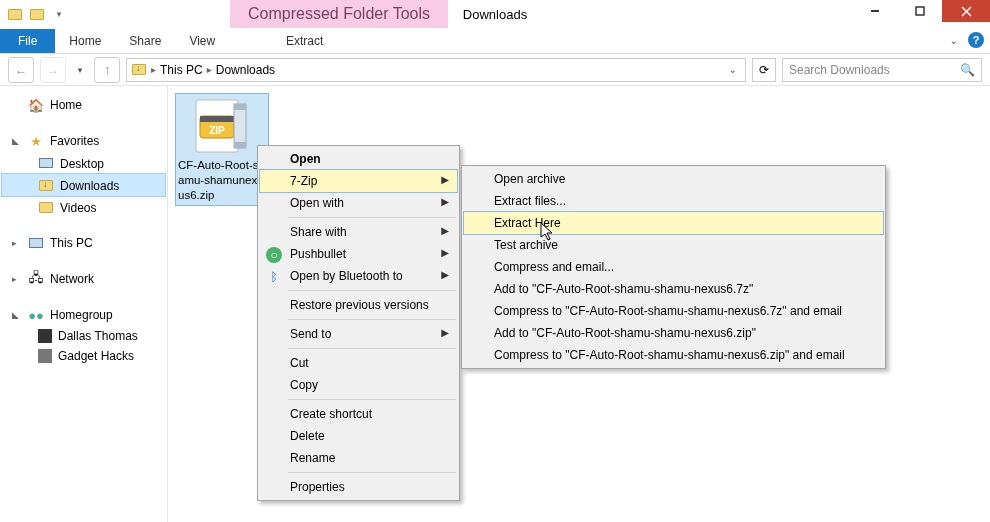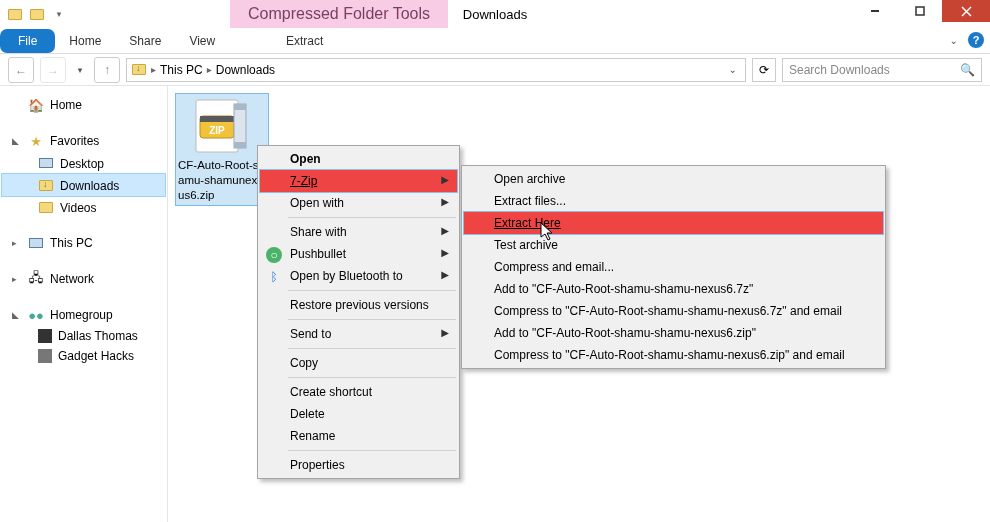--- a/index.html
+++ b/index.html
@@ -10,21 +10,21 @@
   .qat { display: flex; align-items: center; gap: 4px; padding-left: 6px; height: 100%; }
   .qat .qicon { width: 18px; height: 18px; display: flex; align-items: center; justify-content: center; }
   .title-contextual { position: absolute; left: 230px; top: 0; height: 28px; padding: 2px 18px; background: #f9cce6; color: #7a3e63; font-size: 16px; display: flex; align-items: center; }
   .title-main { position: absolute; left: 50%; transform: translateX(-50%); color: #000; font-size: 13px; }
   .win-controls { position: absolute; right: 0; top: 0; display: flex; height: 22px; }
   .win-btn { width: 45px; height: 22px; display: flex; align-items: center; justify-content: center; color: #444; }
   .win-btn.close { background: #c74433; color: #fff; width: 48px; }
   
   
   .ribbon-tabs { height: 26px; display: flex; align-items: flex-end; border-bottom: 1px solid #dcdcdc; position: relative; }
-  .tab { padding: 5px 14px; font-size: 12px; color: #333; border-radius: 7px; }
+  .tab { padding: 5px 14px; font-size: 12px; color: #333; }
   .tab.file { background: #1979ca; color: #fff; padding: 5px 18px; }
   .tab.extract { position: absolute; left: 272px; }
   .ribbon-right { position: absolute; right: 6px; top: 4px; display: flex; gap: 10px; align-items: center; }
   .help-icon { width: 16px; height: 16px; border-radius: 50%; background: #1979ca; color: #fff; font-size: 11px; display: flex; align-items: center; justify-content: center; font-weight: bold; }
 
   
   .navbar { height: 32px; display: flex; align-items: center; padding: 3px 8px; gap: 6px; border-bottom: 1px solid #e5e5e5; }
   .nav-btn { width: 26px; height: 26px; border: 1px solid #ccc; border-radius: 3px; display: flex; align-items: center; justify-content: center; color: #888; }
   .nav-btn.recent { width: 16px; border: none; }
   .nav-btn.up { border: 1px solid #ccc; }
@@ -52,21 +52,21 @@
   .file-item.selected { outline: 1px solid #7fb7e6; background: #cde6f7; padding: 2px; }
   .zip-icon { width: 64px; height: 56px; margin: 2px auto; position: relative; }
   .file-label { font-size: 11.5px; line-height: 1.3; word-break: break-all; margin-top: 4px; }
 
   
   .ctx-menu { position: absolute; background: #f0f0f0; border: 1px solid #a5a5a5; box-shadow: 3px 3px 4px rgba(0,0,0,0.25); padding: 2px; }
   .ctx1 { left: 257px; top: 145px; width: 203px; }
   .ctx2 { left: 461px; top: 165px; width: 425px; }
   .ctx-item { display: flex; align-items: flex-start; padding: 4px 22px 4px 30px; font-size: 12px; position: relative; }
   .ctx-item.bold { font-weight: bold; }
-  .ctx-item.hl { background: #ef4444; outline: 1px solid #8cbde8; text-decoration: underline; }
+  .ctx-item.hl { background: #fef9c3; outline: 1px solid #8cbde8; }
   .ctx-item .arrow { position: absolute; right: 8px; font-size: 10px; color: #333; }
   .ctx-item .cicon { position: absolute; left: 6px; width: 16px; height: 16px; display: flex; align-items: center; justify-content: center; font-size: 12px; }
   .ctx-sep { height: 1px; background: #d0d0d0; margin: 3px 1px 3px 28px; }
   .cursor { position: absolute; left: 540px; top: 222px; font-size: 14px; pointer-events: none; }
 
   
   .folder-mini { width: 14px; height: 11px; background: #f5d87b; border: 1px solid #c9a93d; border-radius: 1px; display: inline-block; position: relative; }
   .folder-mini.dl::after { content: "↓"; position: absolute; left: 3px; top: -2px; font-size: 9px; color: #3a7e3a; }
   .monitor-mini { display: inline-block; width: 14px; height: 10px; border: 1px solid #5a7ea0; background: #c8dcef; }
 </style>
@@ -258,20 +258,23 @@
   <div class="ctx-item">
       <span>Restore previous versions</span>
     </div>
   <div class="ctx-sep"></div>
   <div class="ctx-item">
       <span>Send to</span>
       <span class="arrow">▶</span>
     </div>
   <div class="ctx-sep"></div>
   <div class="ctx-item">
+      <span>Cut</span>
+    </div>
+  <div class="ctx-item">
       <span>Copy</span>
     </div>
   <div class="ctx-sep"></div>
   <div class="ctx-item">
       <span>Create shortcut</span>
     </div>
   <div class="ctx-item">
       <span>Delete</span>
     </div>
   <div class="ctx-item">

